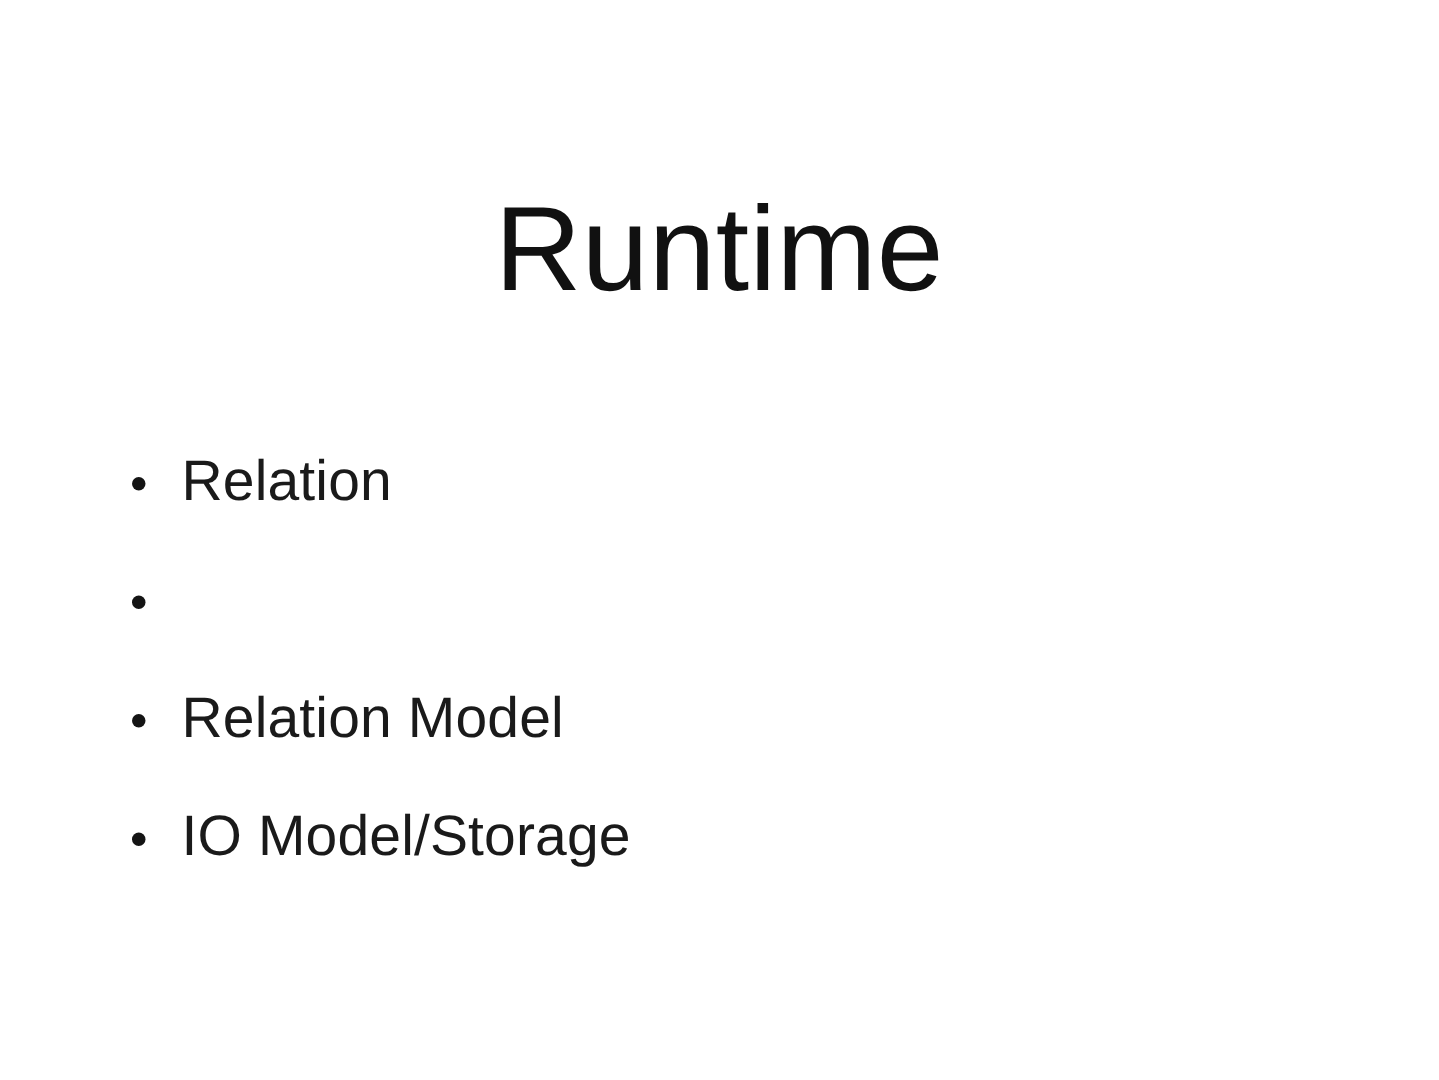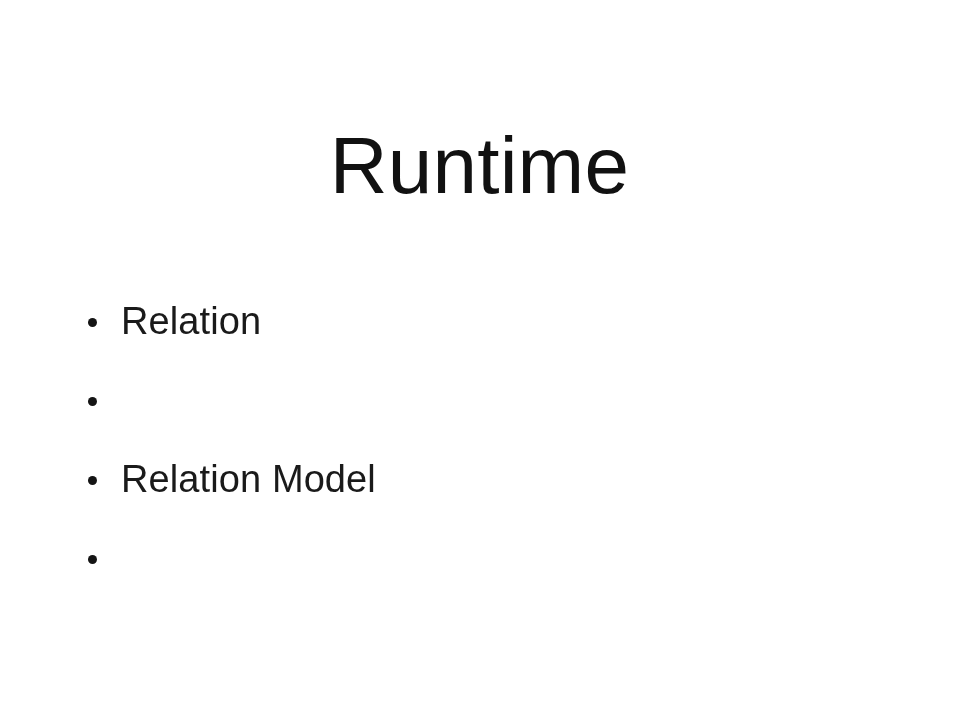--- a/index.html
+++ b/index.html
@@ -105,17 +105,18 @@
       <span class="bullet-marker"></span>
     </li>
 
     <li class="bullet-item">
       <span class="bullet-marker"></span>
       <span class="bullet-text">Relation Model</span>
     </li>
 
     <li class="bullet-item">
       <span class="bullet-marker"></span>
+      <span class="bullet-text">IO Model/Storage</span>
     </li>
 
   </ul>
 
 </div>
 
 </body></html>

